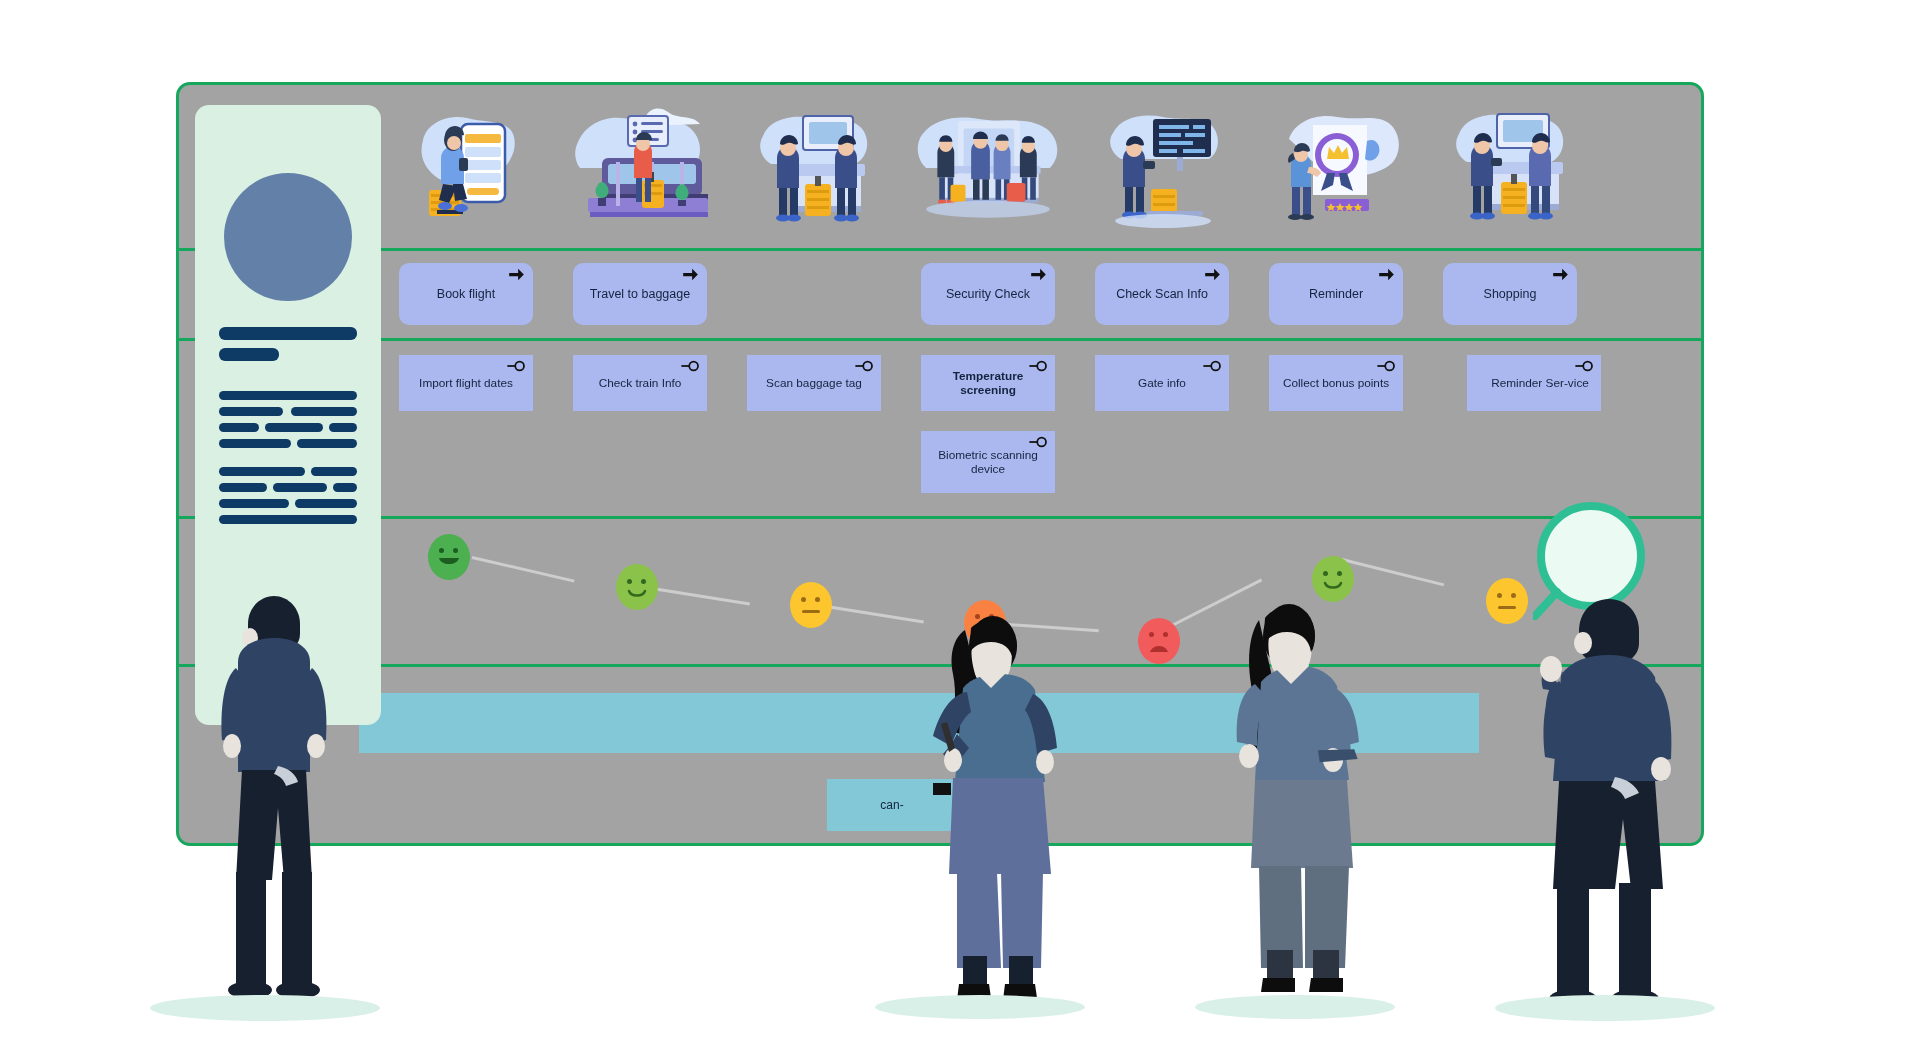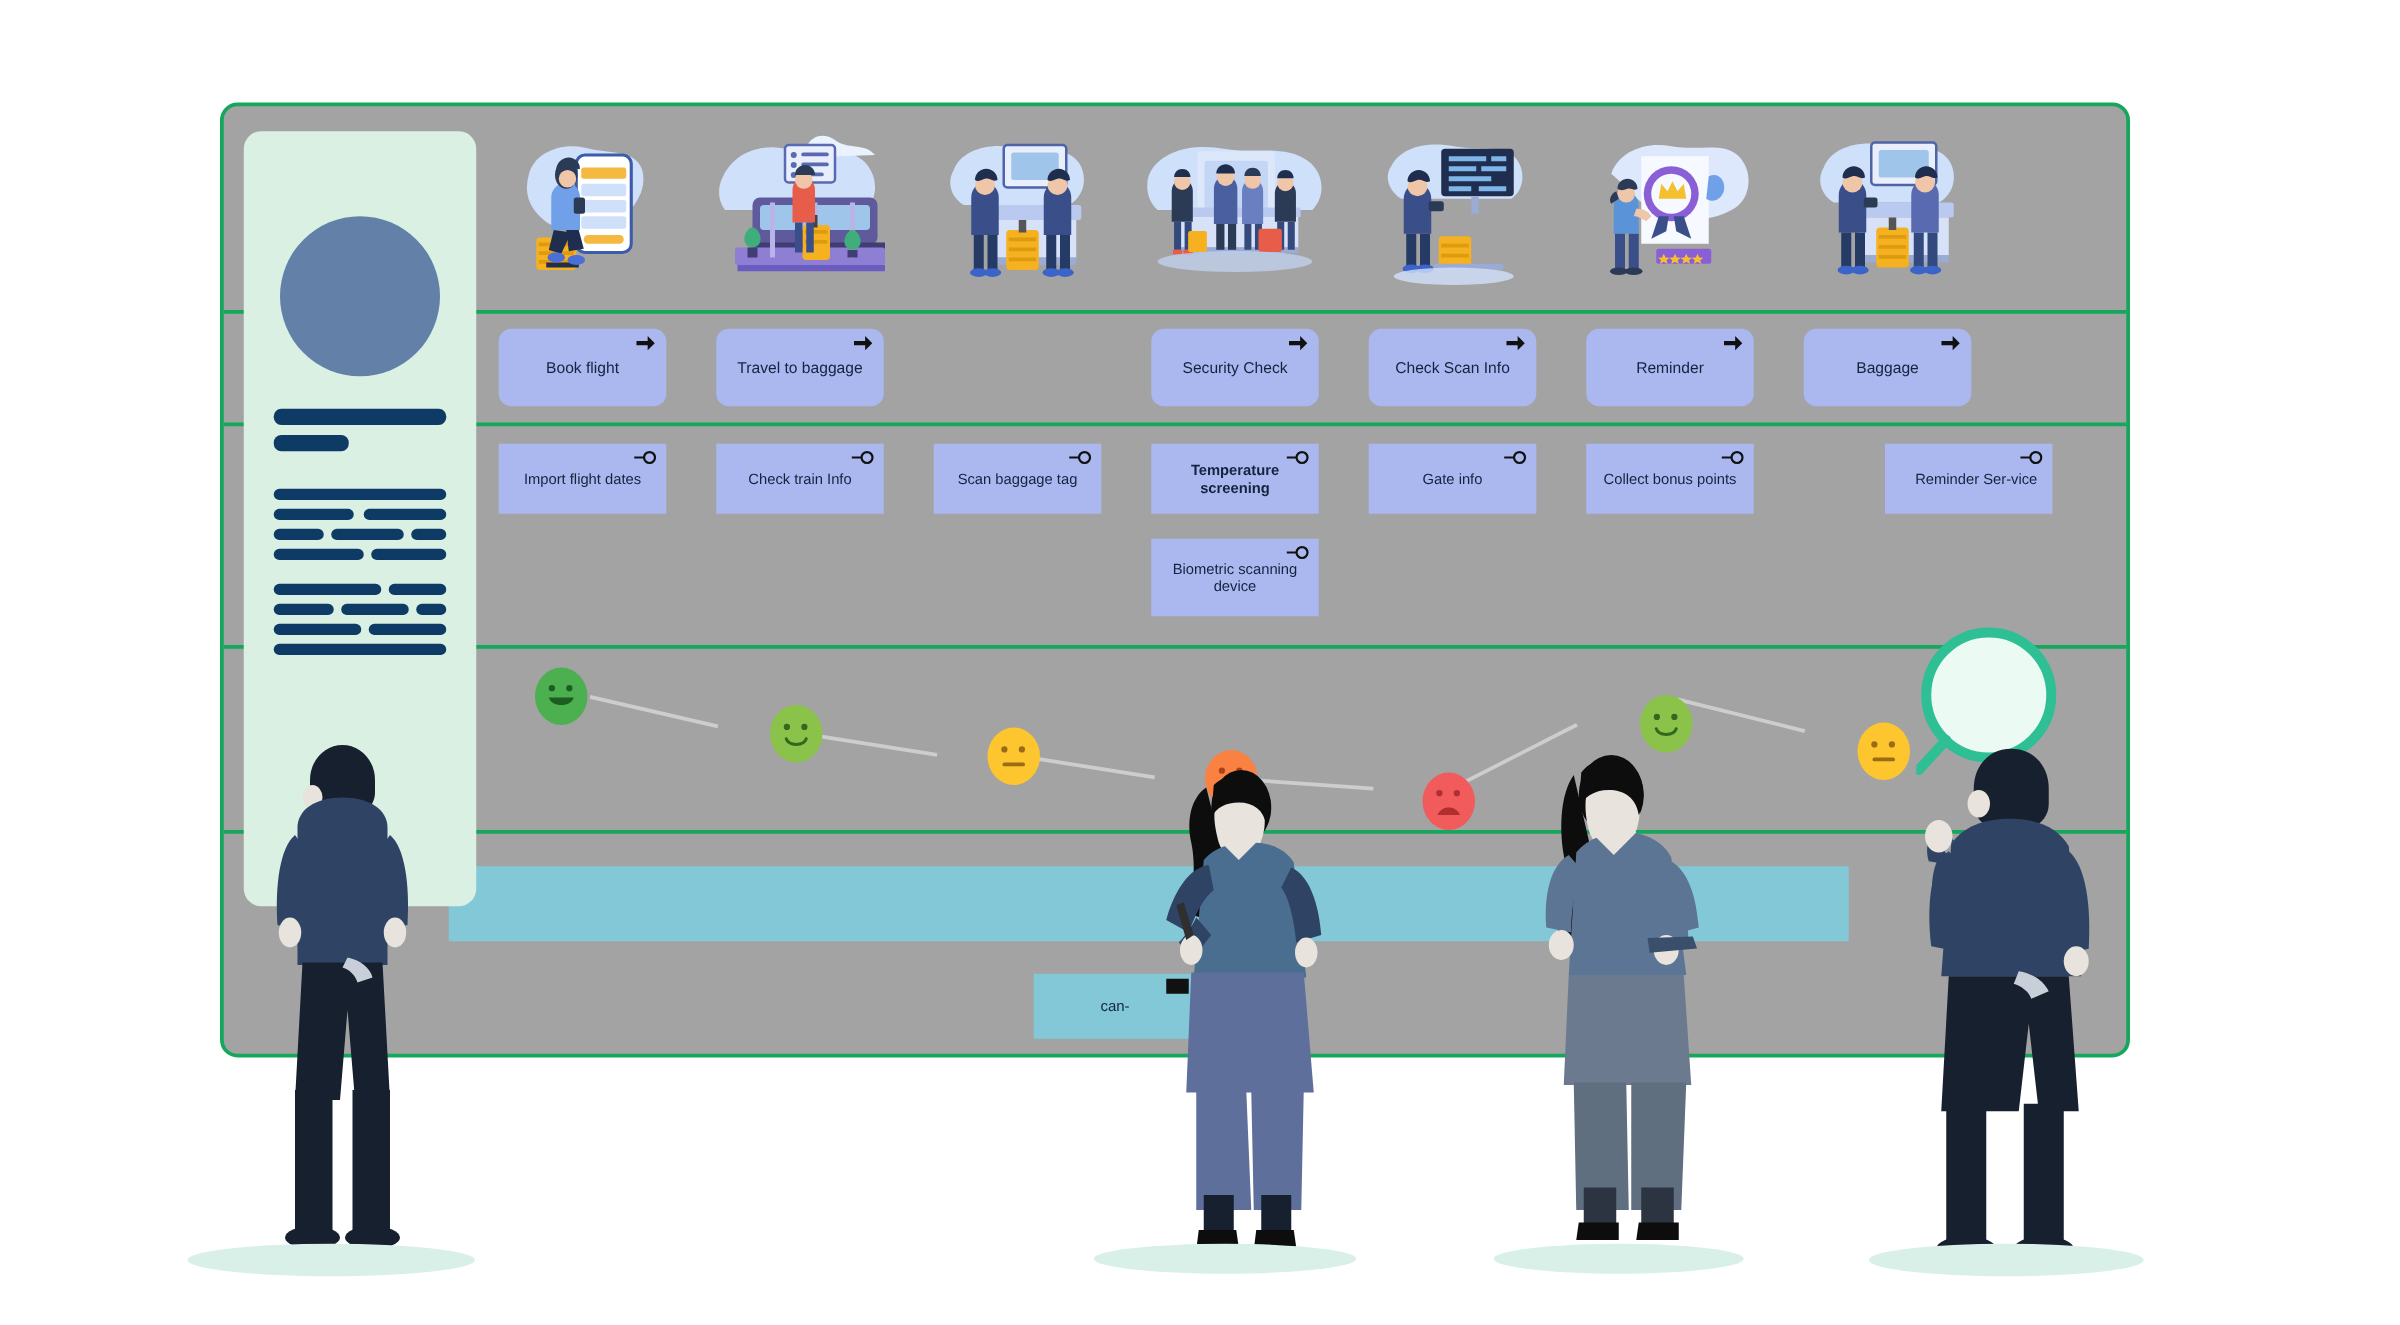--- a/index.html
+++ b/index.html
@@ -423,21 +423,21 @@
         <svg class="stage-arrow" viewBox="0 0 20 16">
           <path d="M1 6h11V1l7 7-7 7v-5H1z" fill="#111"></path>
         </svg>
         <span>Reminder</span>
       </div>
 
       <div class="stage-card" style="left:1264px;">
         <svg class="stage-arrow" viewBox="0 0 20 16">
           <path d="M1 6h11V1l7 7-7 7v-5H1z" fill="#111"></path>
         </svg>
-        <span>Baggage</span>
+        <span>Shopping</span>
       </div>
     </div>
 
     <div style="position:absolute; left:0; top:256px; width:100%; height:175px;">
 
       <div class="tp-card" style="left:220px; top:14px;">
         <svg class="tp-lolli" viewBox="0 0 22 16">
           <line x1="0" y1="8" x2="9" y2="8" stroke="#111" stroke-width="2"></line>
           <circle cx="14" cy="8" r="5" fill="none" stroke="#111" stroke-width="2"></circle>
         </svg>
@@ -477,21 +477,21 @@
       </div>
 
       <div class="tp-card" style="left:1090px; top:14px;">
         <svg class="tp-lolli" viewBox="0 0 22 16">
           <line x1="0" y1="8" x2="9" y2="8" stroke="#111" stroke-width="2"></line>
           <circle cx="14" cy="8" r="5" fill="none" stroke="#111" stroke-width="2"></circle>
         </svg>
         <span>Collect bonus points</span>
       </div>
 
-      <div class="tp-card" style="left:1329px; top:14px;padding-left:20px;">
+      <div class="tp-card" style="left:1288px; top:14px;padding-left:20px;">
         <svg class="tp-lolli" viewBox="0 0 22 16">
           <line x1="0" y1="8" x2="9" y2="8" stroke="#111" stroke-width="2"></line>
           <circle cx="14" cy="8" r="5" fill="none" stroke="#111" stroke-width="2"></circle>
         </svg>
         <span>Reminder Ser-vice</span>
       </div>
 
       <div class="tp-card" style="left:742px; top:90px; height:62px;">
         <svg class="tp-lolli" viewBox="0 0 22 16">
           <line x1="0" y1="8" x2="9" y2="8" stroke="#111" stroke-width="2"></line>

